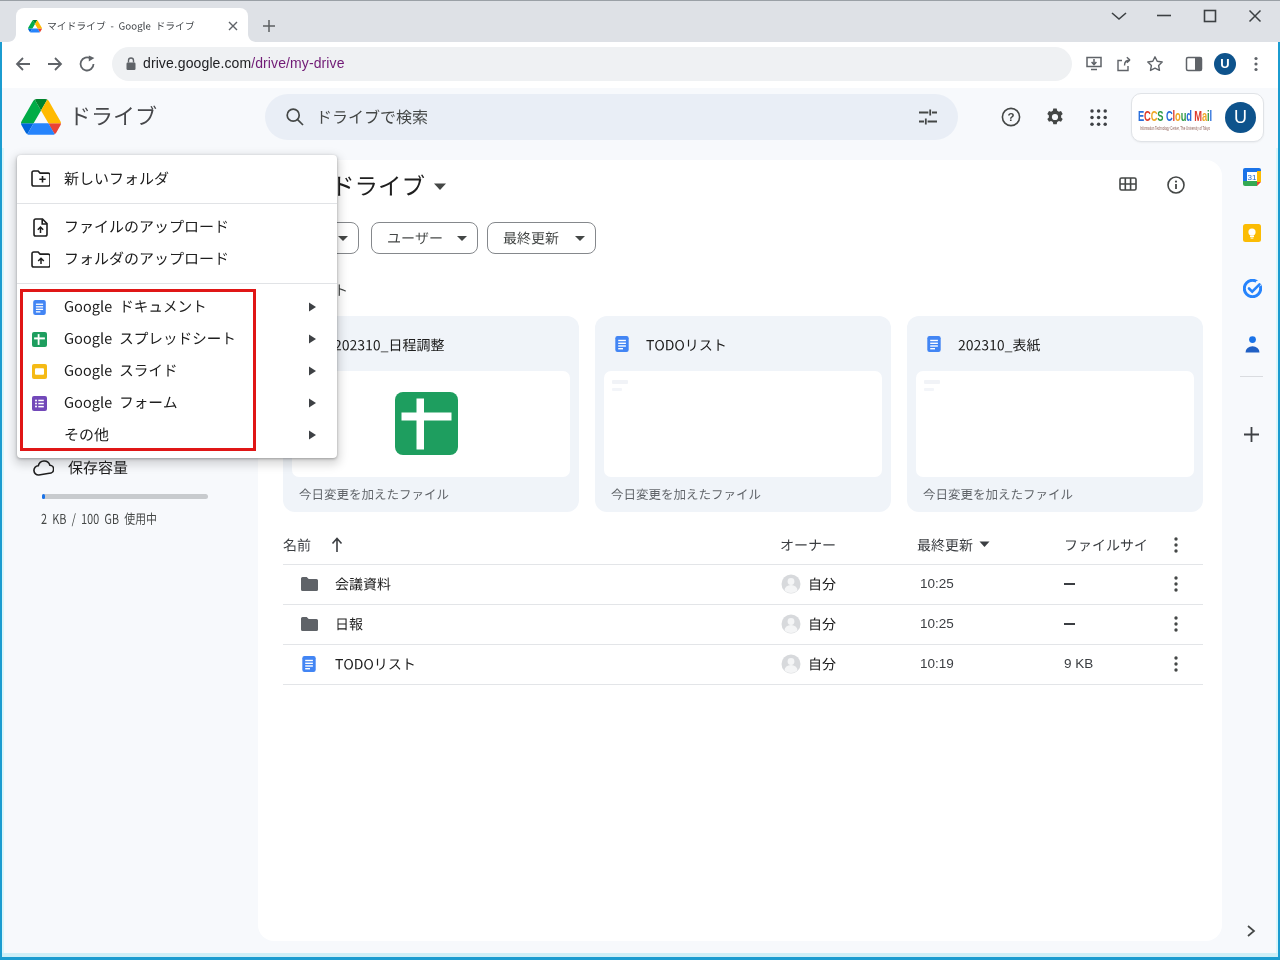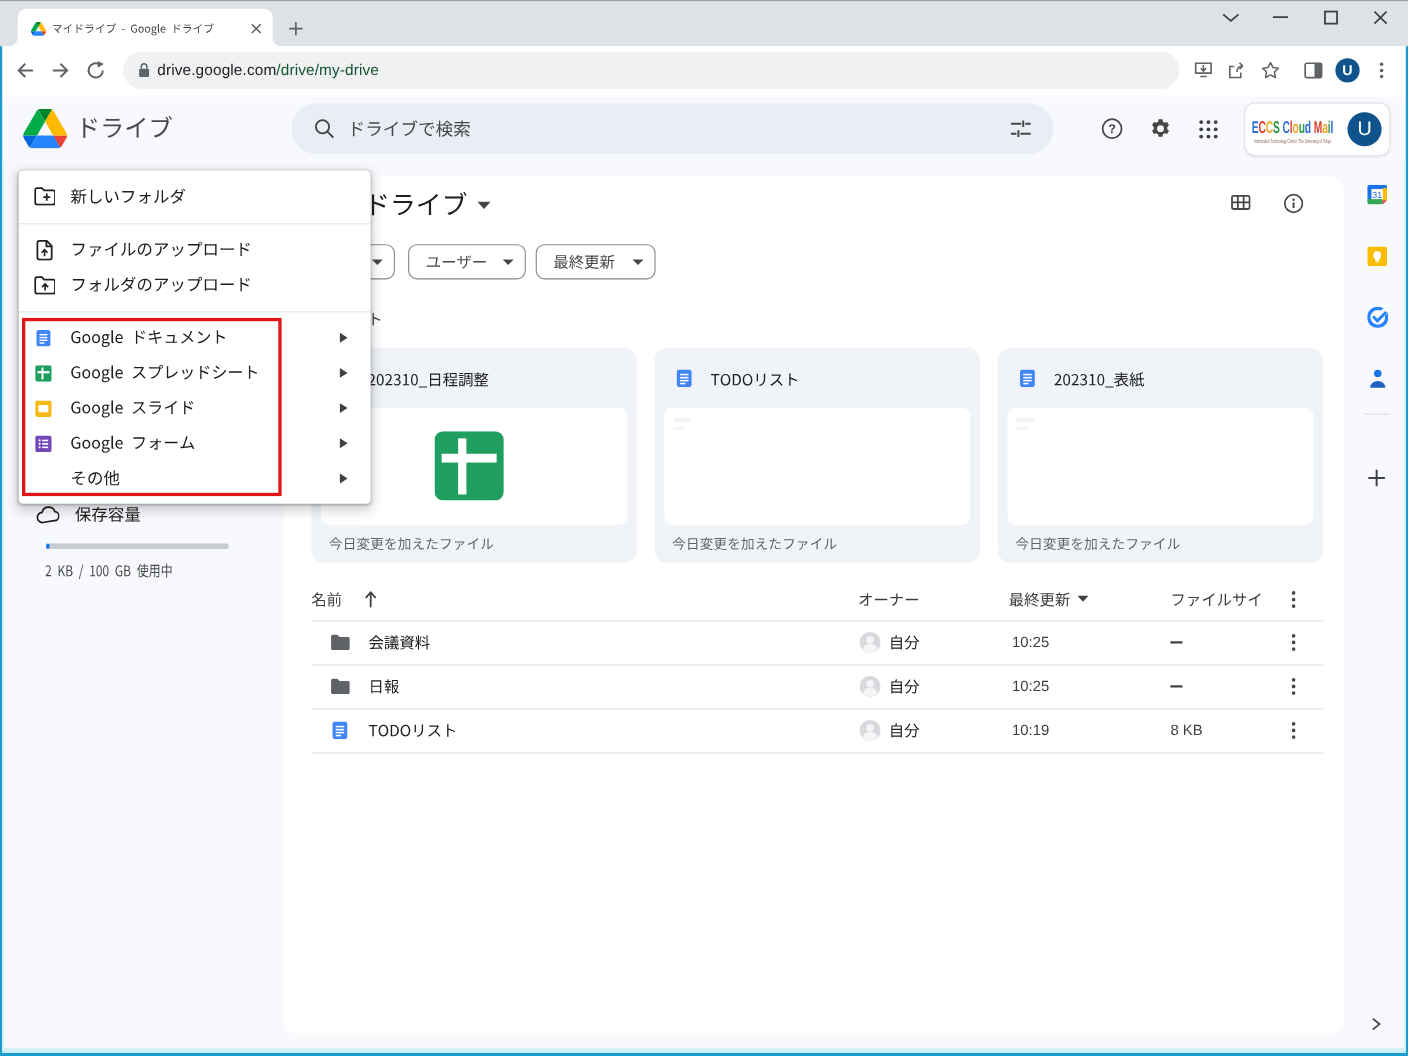--- a/index.html
+++ b/index.html
@@ -49,21 +49,21 @@
   </svg>
 <svg style="position:absolute;left:78px;top:55px;" width="18" height="18" viewBox="0 0 18 18">
     <path d="M15.5 9 A6.5 6.5 0 1 1 12.8 3.7" stroke="#5f6368" stroke-width="1.8" fill="none"></path>
     <path d="M10.8 0.4 L16.4 3.1 L10.8 6.6 Z" fill="#5f6368"></path>
   </svg>
 <div style="position:absolute;left:112px;top:47px;width:960px;height:34px;background:#eff1f3;border-radius:17px;"></div>
 <svg style="position:absolute;left:124px;top:56px;" width="14" height="16" viewBox="0 0 14 16">
     <rect x="2.5" y="6.5" width="9" height="7.5" rx="1.2" fill="#5f6368"></rect>
     <path d="M4.5 6.5 V4.5 a2.5 2.5 0 0 1 5 0 V6.5" stroke="#5f6368" stroke-width="1.4" fill="none"></path>
   </svg>
-<div style="position:absolute;left:143px;top:54.5px;font:14px 'Liberation Sans',sans-serif;color:#202124;letter-spacing:.1px">drive.google.com<span style="color:#14532d">/drive/my-drive</span></div>
+<div style="position:absolute;left:143px;top:54.5px;font:14px 'Liberation Sans',sans-serif;color:#202124;letter-spacing:.1px">drive.google.com<span style="color:#701a75">/drive/my-drive</span></div>
 <svg style="position:absolute;left:1085px;top:55px;" width="18" height="18" viewBox="0 0 18 18">
     <path d="M2 2.5 h14 v9 h-14 z M6 14.5 h6" stroke="#5f6368" stroke-width="1.5" fill="none"></path>
     <path d="M9 4 V9 M6.6 7 L9 9.6 L11.4 7" stroke="#5f6368" stroke-width="1.5" fill="none"></path>
   </svg>
 <svg style="position:absolute;left:1115px;top:55px;" width="18" height="18" viewBox="0 0 18 18">
     <path d="M7 5.5 H3 V15.5 H13 V11" stroke="#5f6368" stroke-width="1.4" fill="none"></path>
     <path d="M9.5 10.5 C9.5 7 11 5 15 5 M15 5 L11.8 2.2 M15 5 L11.8 7.8" stroke="#5f6368" stroke-width="1.4" fill="none"></path>
   </svg>
 <svg style="position:absolute;left:1146px;top:55px;" width="18" height="18" viewBox="0 0 18 18">
     <path d="M9 1.8 L11.2 6.3 L16.2 7 L12.6 10.5 L13.5 15.4 L9 13.1 L4.5 15.4 L5.4 10.5 L1.8 7 L6.8 6.3 Z" stroke="#5f6368" stroke-width="1.4" fill="none" stroke-linejoin="round"></path>
@@ -305,21 +305,21 @@
   </svg>
 <svg style="position:absolute;left:781px;top:654px;" width="20" height="20" viewBox="0 0 20 20">
     <circle cx="10" cy="10" r="9.5" fill="#d7d9dc"></circle>
     <circle cx="10" cy="7.5" r="3.4" fill="#f4f5f6"></circle>
     <path d="M3.5 16.5 a6.5 5.5 0 0 1 13 0 a9.5 9.5 0 0 1 -13 0" fill="#f4f5f6"></path>
   </svg>
 <svg style="position:absolute;left:808px;top:656.7px;overflow:visible" width="28" height="18" viewBox="0 0 28 18">
     <path fill="#1f1f1f" d="M3.3 6.6H10.8V8.6H3.3ZM3.3 5.6V3.5H10.8V5.6ZM3.3 9.6H10.8V11.7H3.3ZM6.4 0.5C6.3 1.1 6 1.9 5.8 2.5H2.3V13.5H3.3V12.7H10.8V13.4H11.9V2.5H6.9C7.1 1.9 7.4 1.3 7.6 0.7Z M18.5 0.8C17.7 3 16.1 4.9 14.3 6.1C14.6 6.3 15 6.7 15.2 7C17 5.6 18.6 3.5 19.7 1.2ZM23.4 0.8 22.4 1.2C23.5 3.3 25.2 5.6 26.8 6.8C27 6.5 27.4 6.1 27.7 5.9C26.1 4.8 24.3 2.7 23.4 0.8ZM16.6 5.9V6.9H19.5C19.2 9.3 18.4 11.5 15.1 12.6C15.3 12.8 15.6 13.2 15.8 13.5C19.3 12.2 20.2 9.7 20.6 6.9H24.2C24.1 10.4 23.9 11.8 23.5 12.2C23.4 12.3 23.2 12.4 22.9 12.4C22.6 12.4 21.7 12.4 20.8 12.3C21 12.6 21.1 13 21.2 13.3C22 13.4 22.9 13.4 23.4 13.4C23.9 13.3 24.2 13.2 24.5 12.9C24.9 12.3 25.1 10.7 25.4 6.4C25.4 6.2 25.4 5.9 25.4 5.9Z"></path>
   </svg>
 <div style="position:absolute;left:920px;top:656px;font:13.5px 'Liberation Sans',sans-serif;color:#3b3e42">10:19</div>
-<div style="position:absolute;left:1064px;top:656px;font:13.5px 'Liberation Sans',sans-serif;color:#3b3e42">8 KB</div>
+<div style="position:absolute;left:1064px;top:656px;font:13.5px 'Liberation Sans',sans-serif;color:#3b3e42">9 KB</div>
 <svg style="position:absolute;left:1174px;top:656px;" width="4" height="16" viewBox="0 0 4 16">
     <circle cx="2" cy="2" r="1.7" fill="#444746"></circle>
     <circle cx="2" cy="8" r="1.7" fill="#444746"></circle>
     <circle cx="2" cy="14" r="1.7" fill="#444746"></circle>
   </svg>
 <svg style="position:absolute;left:33px;top:459px;" width="21" height="18" viewBox="0 0 21 18">
     <path d="M5.8 16 a4.6 4.6 0 0 1 -0.5 -9.2 a6 6 0 0 1 11.6 -0.6 a4 4 0 0 1 -0.6 8 z" stroke="#1f1f1f" stroke-width="1.6" fill="none" stroke-linejoin="round" stroke-linecap="round"></path>
   </svg>
 <svg style="position:absolute;left:68px;top:460.2px;overflow:visible" width="60" height="20" viewBox="0 0 60 20">
     <path fill="#1f1f1f" d="M6.8 2.3H12.4V5.1H6.8ZM5.7 1.3V6.1H9V7.9H4.6V9H8.3C7.3 10.6 5.7 12.1 4.2 12.9C4.4 13.1 4.8 13.5 4.9 13.7C6.4 12.9 7.9 11.4 9 9.7V14.4H10.1V9.7C11.1 11.3 12.5 12.9 13.9 13.8C14.1 13.5 14.5 13.1 14.7 12.9C13.3 12.1 11.7 10.6 10.8 9H14.3V7.9H10.1V6.1H13.5V1.3ZM4.2 0.6C3.3 2.9 1.8 5.1 0.3 6.6C0.5 6.8 0.9 7.4 1 7.7C1.5 7.1 2.1 6.5 2.6 5.8V14.4H3.7V4.1C4.3 3.1 4.8 2 5.2 1Z M24.2 7.8V9.2H20V10.3H24.2V13C24.2 13.3 24.2 13.3 23.9 13.3C23.6 13.3 22.7 13.3 21.7 13.3C21.9 13.6 22 14.1 22.1 14.4C23.4 14.4 24.2 14.4 24.7 14.2C25.2 14.1 25.4 13.7 25.4 13.1V10.3H29.4V9.2H25.4V8.4C26.4 7.7 27.6 6.7 28.4 5.8L27.7 5.3L27.5 5.3H21.3V6.4H26.5C25.9 6.9 25.3 7.4 24.7 7.8ZM20.8 0.6C20.6 1.2 20.4 1.9 20.1 2.6H15.9V3.6H19.7C18.7 5.7 17.3 7.6 15.5 8.9C15.7 9.2 15.9 9.7 16.1 10C16.7 9.5 17.3 9 17.8 8.5V14.4H19V7.1C19.7 6 20.4 4.9 20.9 3.6H29.1V2.6H21.4C21.6 2 21.8 1.4 22 0.9Z M35 3.7C34.1 4.8 32.7 5.9 31.4 6.6C31.6 6.8 32 7.2 32.2 7.4C33.5 6.6 35.1 5.4 36.1 4.1ZM38.8 4.4C40.2 5.2 41.9 6.5 42.7 7.4L43.5 6.6C42.7 5.8 40.9 4.5 39.6 3.7ZM41.7 9.9C42.4 10.3 43.1 10.7 43.8 11.1C44 10.7 44.2 10.3 44.5 10C42.2 9.1 39.6 7.3 38 5.4H36.9C35.7 7.1 33.2 9.1 30.7 10.2C30.9 10.5 31.2 10.9 31.3 11.2C32 10.8 32.7 10.5 33.4 10V14.4H34.5V13.9H40.5V14.4H41.7ZM37.5 6.4C38.3 7.4 39.6 8.5 40.9 9.4H34.3C35.7 8.4 36.8 7.4 37.5 6.4ZM34.5 12.9V10.4H40.5V12.9ZM31.2 2V4.7H32.3V3H42.6V4.7H43.8V2H38V0.6H36.9V2Z M48.8 3.2H56.2V4H48.8ZM48.8 1.8H56.2V2.6H48.8ZM47.7 1.1V4.7H57.3V1.1ZM45.8 5.4V6.2H59.2V5.4ZM48.5 9.1H51.9V10H48.5ZM53 9.1H56.7V10H53ZM48.5 7.6H51.9V8.4H48.5ZM53 7.6H56.7V8.4H53ZM45.7 13.2V14H59.3V13.2H53V12.3H58.1V11.5H53V10.7H57.8V6.9H47.4V10.7H51.9V11.5H47V12.3H51.9V13.2Z"></path>

